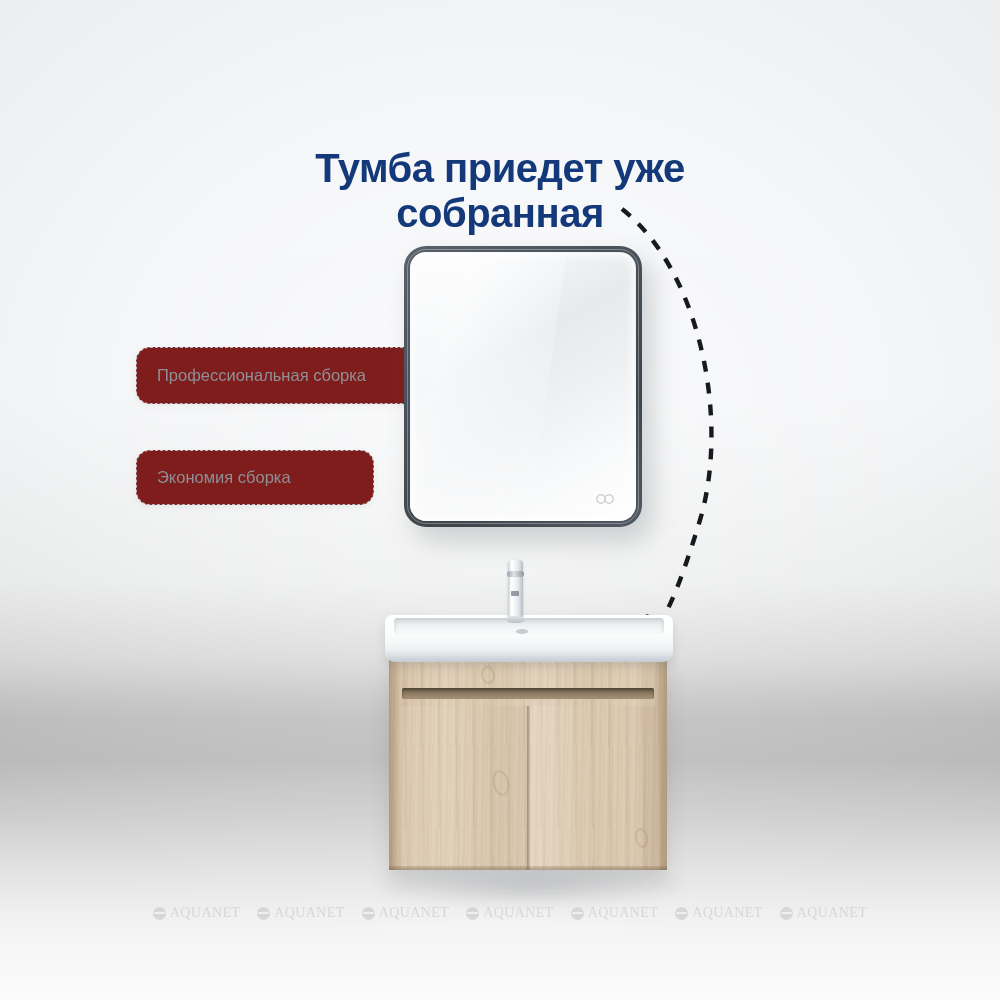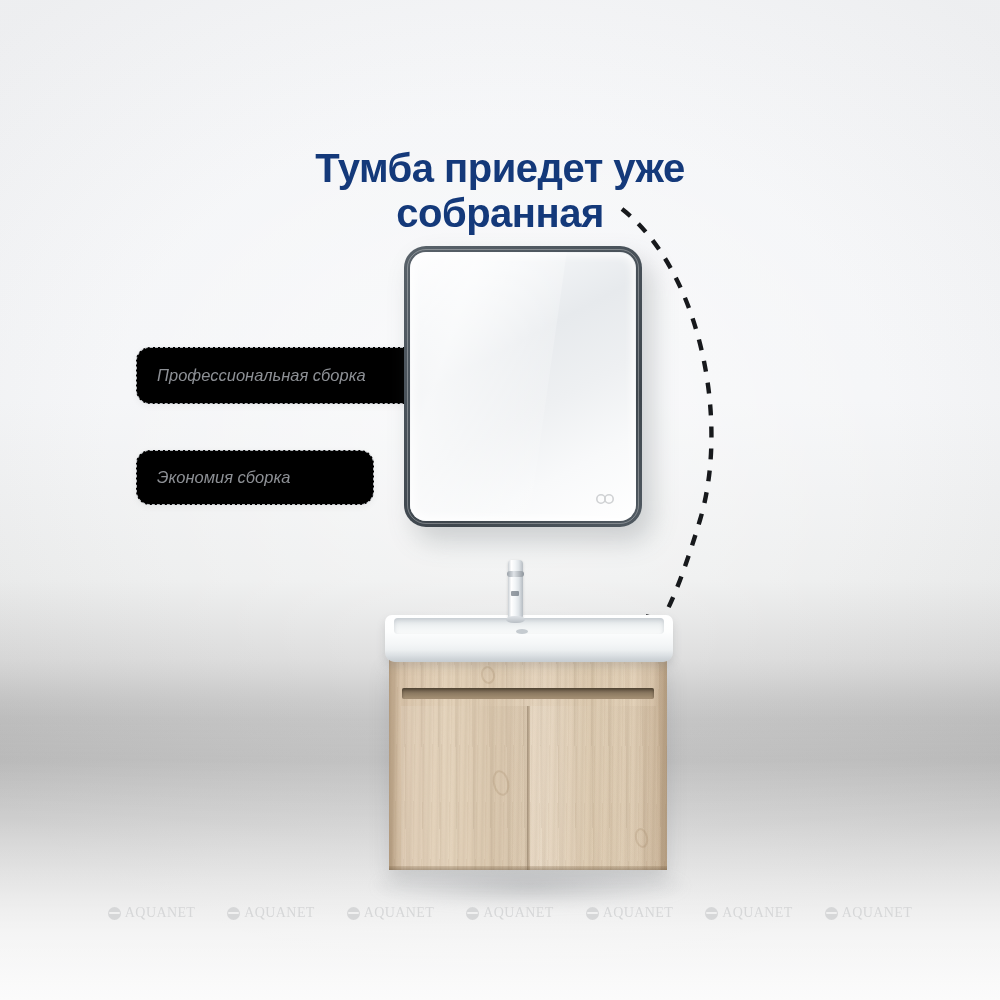--- a/index.html
+++ b/index.html
@@ -64,28 +64,27 @@
     letter-spacing: -0.5px;
     white-space: pre-line;
     margin-top: 44px;
   }
 
   
   .pill {
     position: absolute;
     display: flex;
     align-items: center;
-    background: #000000;
+    background: #7f1d1d;
     border: 1.6px dashed #b9bcc0;
     border-radius: 14px;
     color: #8d9095;
     font-size: 16.5px;
     padding: 0 20px;
     box-shadow: 0 2px 7px rgba(0,0,0,0.05);
-    font-style: italic;
   }
   .pill-1 { left: 136px; top: 347px; width: 318px; height: 57px; }
   .pill-2 { left: 136px; top: 450px; width: 238px; height: 55px; }
 
   
   .mirror {
     position: absolute;
     left: 404px; top: 246px;
     width: 238px; height: 281px;
     border-radius: 22px;
@@ -308,21 +307,21 @@
   }
 
   
   .watermarks {
     position: absolute;
     left: 0; right: 0;
     top: 900px;
     height: 26px;
     display: flex;
     justify-content: center;
-    gap: 32px;
+    gap: 17px;
     margin-left: 20px;
   }
   .wm {
     display: flex;
     align-items: center;
     gap: 4px;
     color: #d6d7d8;
     font-size: 14px;
     letter-spacing: 0.4px;
     font-family: "Liberation Serif", serif;

